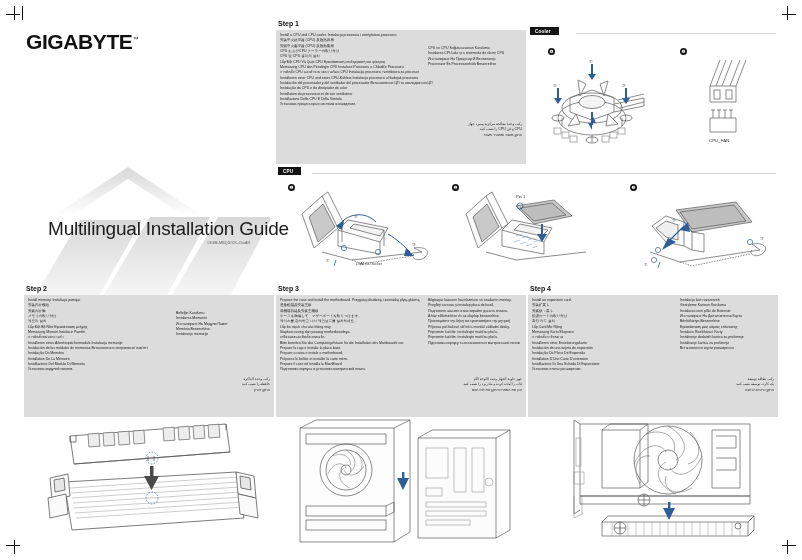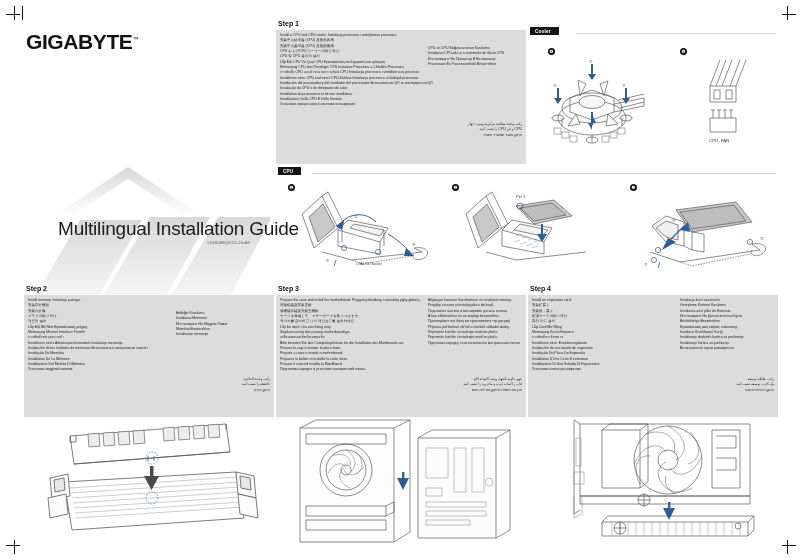--- a/index.html
+++ b/index.html
@@ -23,21 +23,21 @@
     position:absolute;left:26px;top:30px;
     font-size:21px;font-weight:bold;letter-spacing:-0.4px;
     color:#111;
   }
   .brand sup{font-size:6px;vertical-align:super;font-weight:normal;}
 
   
   .swoosh{position:absolute;left:10px;top:165px;width:260px;height:150px;overflow:hidden;}
 
   .cover-title{
-    position:absolute;left:58px;top:218px;
+    position:absolute;left:48px;top:218px;
     font-size:19px;font-weight:normal;color:#1c1c1c;
     letter-spacing:-0.2px;
   }
   .cover-code{
     position:absolute;left:207px;top:241px;
     font-size:3.6px;color:#555;letter-spacing:0.2px;
   }
 
   
   .panel{position:absolute;}

